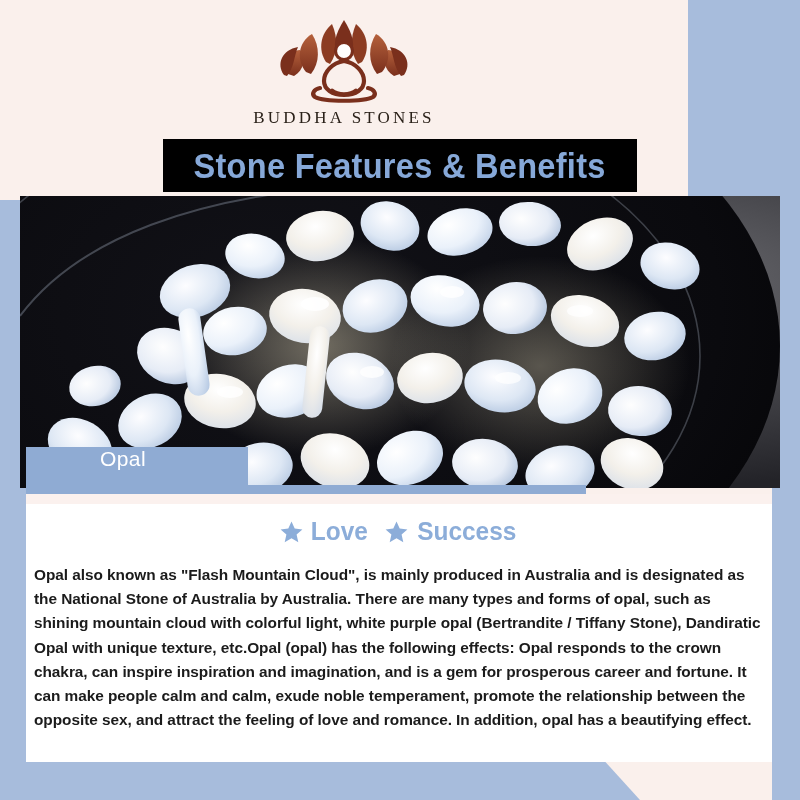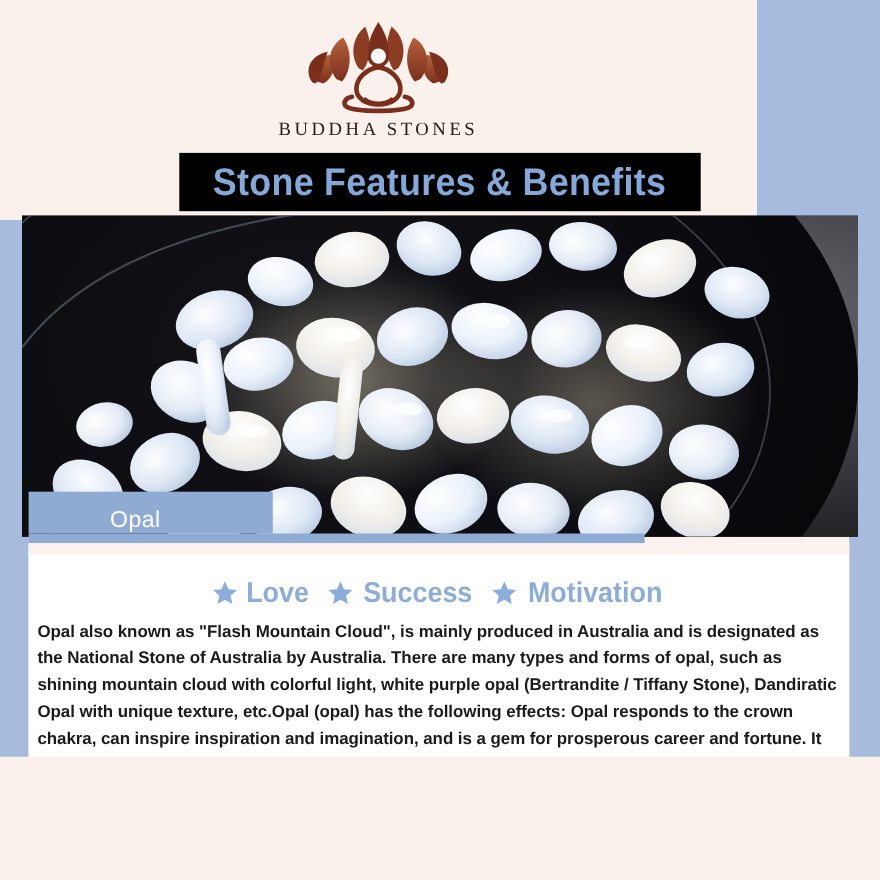--- a/index.html
+++ b/index.html
@@ -5,21 +5,21 @@
   * { margin:0; padding:0; box-sizing:border-box; }
   html, body {
     width:800px; height:800px;
     font-family:"Liberation Sans", sans-serif;
     background:#faf0ec;
     overflow:hidden;
   }
 
   #page {
     position:relative;
-    width:800px; height:688px;
+    width:800px; height:800px;
     background:#faf0ec;
     overflow:hidden;
   }
 
   
   .frame-top-right {
     position:absolute; top:0; left:688px;
     width:112px; height:200px;
     background:#a7bcdc;
   }
@@ -82,21 +82,21 @@
     overflow:hidden;
     background:#07070a;
   }
   .photo svg { display:block; width:760px; height:292px; }
 
   
   .name-bar {
     position:absolute; top:447px; left:48px;
     width:200px; height:38px;
     background:#8fabd3;
-    display:flex; align-items:flex-end;
+    display:flex; align-items:flex-start;
   }
   .name-bar-text {
     margin-left:52px;
     color:#ffffff;
     font-size:21px;
     letter-spacing:0.4px;
   }
   .name-bar-left {
     position:absolute; top:447px; left:26px;
     width:24px; height:38px;
@@ -117,21 +117,21 @@
   .card-topstrip {
     position:absolute; top:0; left:0;
     width:746px; height:10px;
     background:#fbf1ee;
   }
 
   
   .benefits {
     position:absolute; top:516px; left:26px;
     width:746px; height:38px;
-    display:flex; align-items:flex-end; justify-content:center;
+    display:flex; align-items:flex-start; justify-content:center;
     gap:14px;
   }
   .benefit {
     display:flex; align-items:center; gap:5px;
   }
   .star {
     width:25px; height:24px;
     display:block; flex:none;
   }
   .benefit-label {
@@ -324,24 +324,18 @@
     </div>
 
     <div class="benefit">
       <svg class="star" viewBox="0 0 24 24">
         <polygon points="12,1.5 15.2,8.6 22.9,9.4 17.1,14.6 18.8,22.2 12,18.3 5.2,22.2 6.9,14.6 1.1,9.4 8.8,8.6" fill="#8cadd9"></polygon>
       </svg>
       <span class="benefit-label">Success</span>
     </div>
 
 
-    <div class="benefit">
-      <svg class="star" viewBox="0 0 24 24">
-        <polygon points="12,1.5 15.2,8.6 22.9,9.4 17.1,14.6 18.8,22.2 12,18.3 5.2,22.2 6.9,14.6 1.1,9.4 8.8,8.6" fill="#8cadd9"></polygon>
-      </svg>
-      <span class="benefit-label">Motivation</span>
-    </div>
 
   </div>
 
   <div class="body-text">Opal also known as "Flash Mountain Cloud", is mainly produced in Australia and is designated as the National Stone of Australia by Australia. There are many types and forms of opal, such as shining mountain cloud with colorful light, white purple opal (Bertrandite / Tiffany Stone), Dandiratic Opal with unique texture, etc.Opal (opal) has the following effects: Opal responds to the crown chakra, can inspire inspiration and imagination, and is a gem for prosperous career and fortune. It can make people calm and calm, exude noble temperament, promote the relationship between the opposite sex, and attract the feeling of love and romance. In addition, opal has a beautifying effect.</div>
 
 </div>
 
 </body></html>

